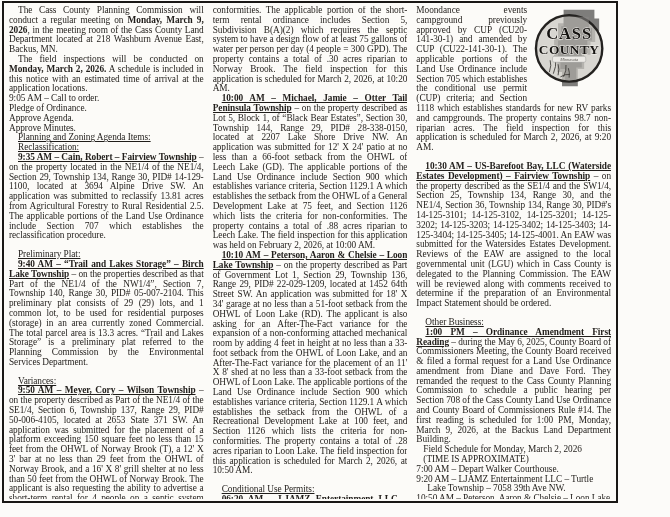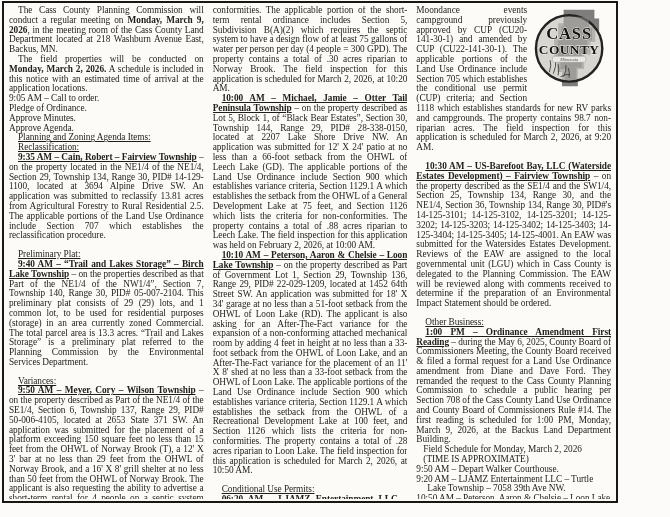--- a/index.html
+++ b/index.html
@@ -35,25 +35,25 @@
 </style>
 </head>
 <body>
 
 <div class="sheet">
   <div class="notice">
     <div class="cols">
 
       <div class="col">
         <p class="ind"><span>The Cass County Planning Commission will conduct a regular meeting on </span><span class="b">Monday, March 9, 2026</span><span>, in the meeting room of the Cass County Land Department located at 218 Washburn Avenue East, Backus, MN.</span></p>
-        <p class="ind"><span>The field properties will be conducted on </span><span class="b">Monday, March 2, 2026.</span><span>  A schedule is included in this notice with an estimated time of arrival at the application locations.</span></p>
+        <p class="ind"><span>The field inspections will be conducted on </span><span class="b">Monday, March 2, 2026.</span><span>  A schedule is included in this notice with an estimated time of arrival at the application locations.</span></p>
         <p>9:05 AM – Call to order.</p>
         <p>Pledge of Ordinance.</p>
+        <p>Approve Agenda.</p>
         <p>Approve Minutes.</p>
-        <p>Approve Agenda.</p>
         <p class="h">Planning and Zoning Agenda Items:</p>
         <p class="h">Reclassification:</p>
         <p class="ind"><span class="lead">9:35 AM – Cain, Robert – Fairview Township</span><span> – on the property located in the NE1/4 of the NE1/4, Section 29, Township 134, Range 30, PID# 14-129-1100, located at 3694 Alpine Drive SW.  An application was submitted to reclassify 13.81 acres from Agricultural Forestry to Rural Residential 2.5. The applicable portions of the Land Use Ordinance include Section 707 which establishes the reclassification procedure.</span></p>
         <div class="gap"></div>
         <p class="h">Preliminary Plat:</p>
         <p class="ind"><span class="lead">9:40 AM – “Trail and Lakes Storage” – Birch Lake Township</span><span> – on the properties described as that Part of the NE1/4 of the NW1/4”, Section 7, Township 140, Range 30, PID# 05-007-2104.  This preliminary plat consists of 29 (29) lots, and 1 common lot, to be used for residential purposes (storage) in an area currently zoned Commercial.  The total parcel area is 13.3 acres. “Trail and Lakes Storage” is a preliminary plat referred to the Planning Commission by the Environmental Services Department.</span></p>
         <div class="gap"></div>
         <p class="h">Variances:</p>
         <p class="ind"><span class="lead">9:50 AM – Meyer, Cory – Wilson Township</span><span> – on the property described as Part of the NE1/4 of the SE1/4, Section 6, Township 137, Range 29, PID# 50-006-4105, located at 2653 State 371 SW.  An application was submitted for the placement of a platform exceeding 150 square feet no less than 15 feet from the OHWL of Norway Brook (T), a 12' X 3' bar at no less than 29 feet from the OHWL of Norway Brook, and a 16' X 8' grill shelter at no less than 50 feet from the OHWL of Norway Brook.  The applicant is also requesting the ability to advertise a short-term rental for 4 people on a septic system sized for 225 GPD.  The applicable portions of the Land Use Ordinance include Section 800 which establishes variance criteria, Section 1129.1 A which establishes the setback from a Tributary River at 100 feet, and Section 1126 which lists the criteria for non-</span></p>
       </div>
@@ -87,21 +87,21 @@
         </svg>
         <p>Moondance events campground previously approved by CUP (CU20-141-30-1) and amended by CUP (CU22-141-30-1). The applicable portions of the Land Use Ordinance include Section 705 which establishes the conditional use permit (CUP) criteria; and Section 1118 which establishes standards for new RV parks and campgrounds.  The property contains 98.7 non-riparian acres.  The field inspection for this application is scheduled for March 2, 2026, at 9:20 AM.</p>
         <div class="gap"></div>
         <p class="ind"><span class="lead">10:30 AM – US-Barefoot Bay, LLC (Waterside Estates Development) – Fairview Township</span><span> – on the property described as the SE1/4 and the SW1/4, Section 25, Township 134, Range 30, and the NE1/4, Section 36, Township 134, Range 30, PID#'s 14-125-3101; 14-125-3102, 14-125-3201; 14-125-3202; 14-125-3203; 14-125-3402; 14-125-3403; 14-125-3404; 14-125-3405; 14-125-4001. An EAW was submitted for the Watersides Estates Development.  Reviews of the EAW are assigned to the local governmental unit (LGU) which in Cass County is delegated to the Planning Commission.  The EAW will be reviewed along with comments received to determine if the preparation of an Environmental Impact Statement should be ordered.</span></p>
         <div class="gap"></div>
         <p class="h">Other Business:</p>
         <p class="ind"><span class="lead">1:00 PM – Ordinance Amendment First Reading</span><span> – during the May 6, 2025, County Board of Commissioners Meeting, the County Board received &amp; filed a formal request for a Land Use Ordinance amendment from Diane and Dave Ford. They remanded the request to the Cass County Planning Commission to schedule a public hearing per Section 708 of the Cass County Land Use Ordinance and County Board of Commissioners Rule #14. The first reading is scheduled for 1:00 PM, Monday, March 9, 2026, at the Backus Land Department Building.</span></p>
         <div>
           <p class="sched-title">Field Schedule for Monday, March 2, 2026</p>
           <p class="sched-title">(TIME IS APPROXIMATE)</p>
-          <p class="sched-line">9:50 AM – Depart Walker Courthouse.</p>
+          <p class="sched-line">7:00 AM – Depart Walker Courthouse.</p>
           <p class="sched-line">9:20 AM – LJAMZ Entertainment LLC – Turtle Lake Township – 7058 39th Ave NW.</p>
           <p class="sched-line">10:50 AM – Peterson, Aaron &amp; Chelsie – Loon Lake Township – 1452 64th Street SW.</p>
 
         </div>
 
       </div>
 
     </div>
   </div>
 </div>

